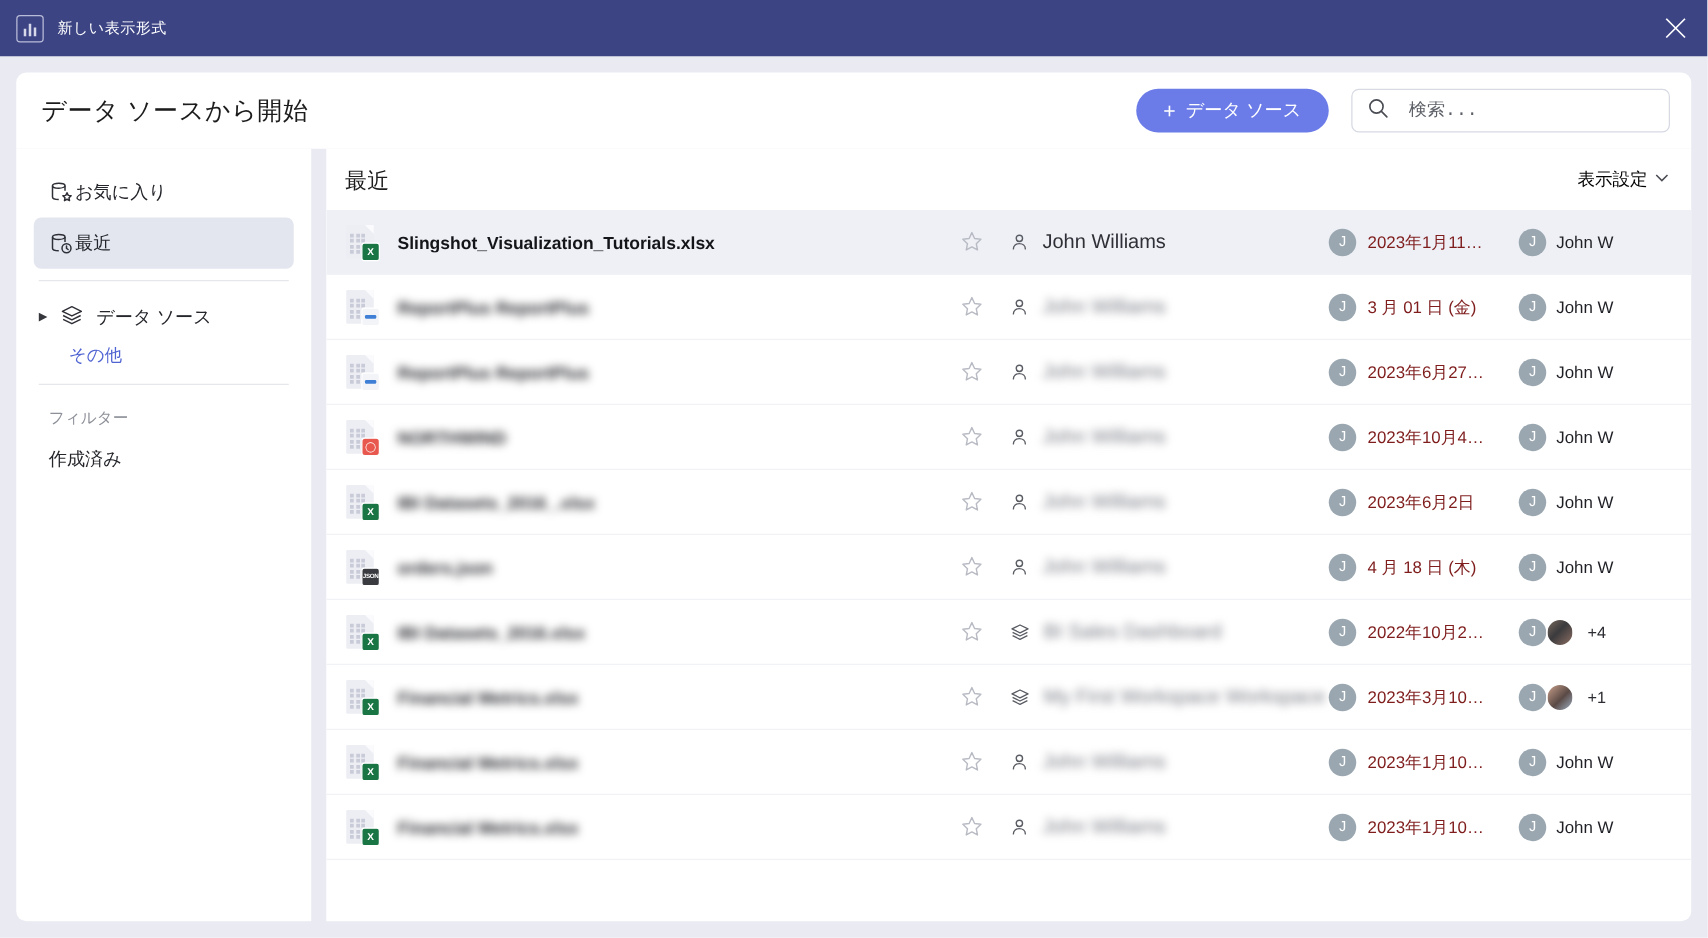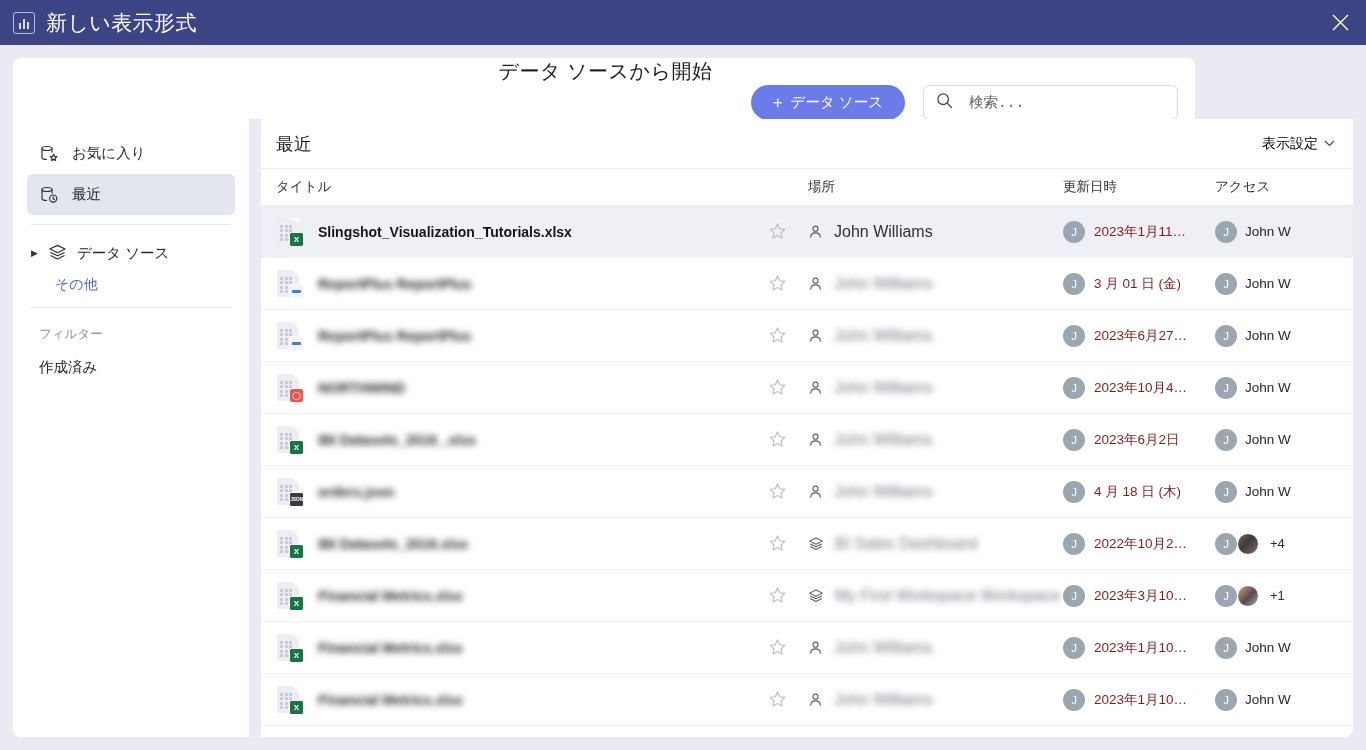--- a/index.html
+++ b/index.html
@@ -29,45 +29,44 @@
     gap: 1.5px;
     padding-bottom: 4px;
     flex: none;
   }
   .titlebar-icon i { display: block; width: 2.5px; background: #d7d9ea; }
   .titlebar-icon i:nth-child(1) { height: 6px; }
   .titlebar-icon i:nth-child(2) { height: 10px; }
   .titlebar-icon i:nth-child(3) { height: 7px; }
   .titlebar-title {
     color: #ffffff;
-    font-size: 21px;
+    font-size: 12px;
     margin-left: 11px;
     letter-spacing: .4px;
     white-space: nowrap;
   }
   .titlebar-close {
     position: absolute;
     right: 0; top: 0;
     width: 52px; height: 45px;
     display: flex; align-items: center; justify-content: center;
     color: #fff;
   }
   .titlebar-close svg { display: block; }
 
   
   .header-card {
     position: absolute;
     left: 13px; top: 58px;
-    width: 1182px; height: 61px;
+    width: 1340px; height: 61px;
     background: #ffffff;
     border-radius: 8px 8px 0 0;
     display: flex;
     align-items: center;
     padding: 0 17px 0 20px;
-    flex-direction: column;
   }
   .page-title {
     font-size: 20px;
     color: #1c1c1c;
     font-weight: 400;
     letter-spacing: .5px;
     white-space: nowrap;
   }
   .header-right {
     margin-left: auto;
@@ -121,21 +120,21 @@
   .sidebar {
     width: 236px;
     background: #fff;
     border-radius: 0 0 0 8px;
     padding: 14px 14px 0 14px;
     flex: none;
   }
   .nav-item {
     height: 41px;
     display: flex; align-items: center;
-    gap: 13px;
+    gap: 1px;
     padding: 0 12px;
     border-radius: 6px;
     font-size: 14.5px;
     color: #25262b;
     cursor: pointer;
   }
   .nav-item.selected { background: #e3e6ef; }
   .nav-icon { width: 20px; height: 20px; flex: none; color: #2f3037; }
   .nav-icon svg { display: block; }
   .divider { height: 1px; background: #e6e7ec; margin: 9px 4px; }
@@ -393,28 +392,20 @@
       <div class="view-settings">
         <span>表示設定</span>
         <span class="chev">
           <svg width="11" height="7" viewBox="0 0 11 7">
               <path d="M1 1 L5.5 5.5 L10 1" stroke="currentColor" stroke-width="1.2" fill="none"></path>
             </svg>
         </span>
       </div>
     </div>
 
-    <div class="tbl-head">
-      <div class="c-title">タイトル</div>
-      <div class="c-star"></div>
-      <div class="c-place">場所</div>
-      <div class="c-date">更新日時</div>
-      <div class="c-access">アクセス</div>
-
-    </div>
 
     <div class="rows" id="rows">
         <div class="row active">
           <div class="c-title">
             <span class="file-icon">
               <span class="page"></span>
               <span class="fold"></span>
               <span class="grid">
                 <span></span>
                 <span></span>

